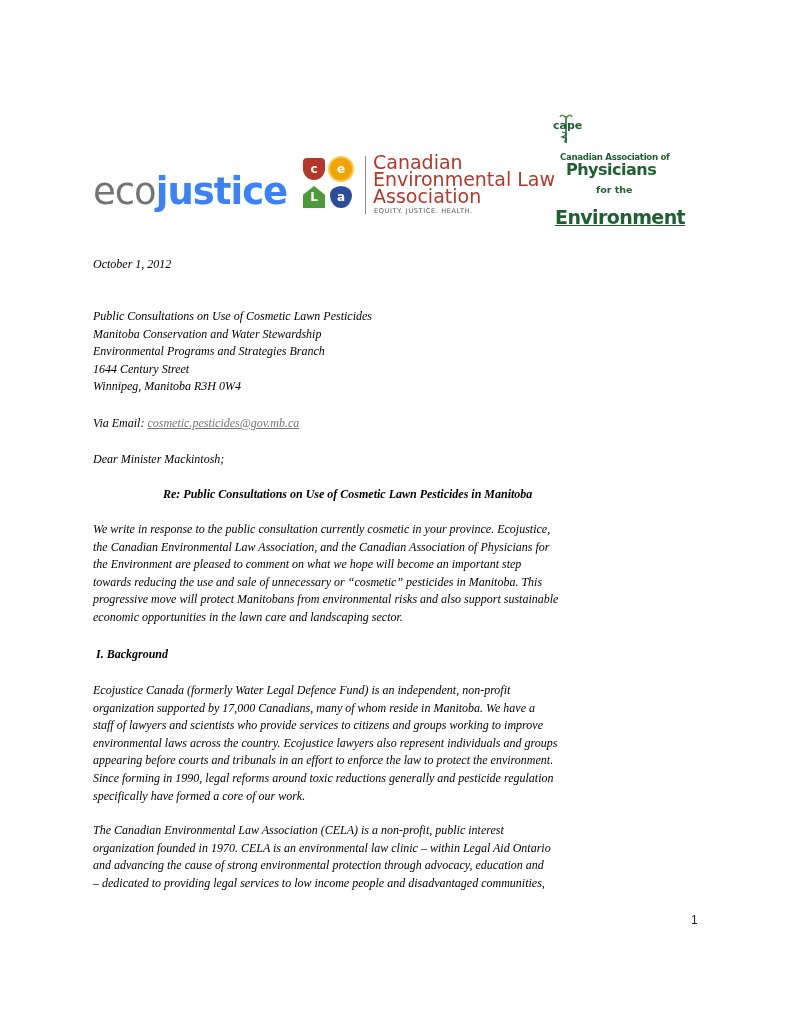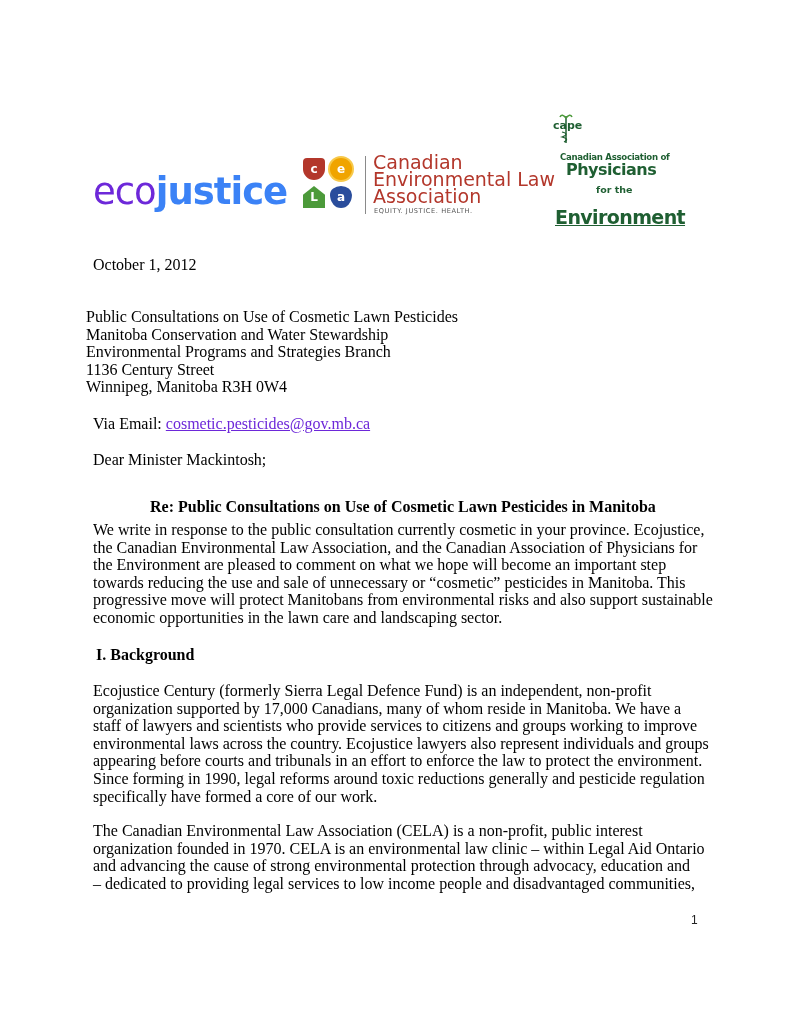--- a/index.html
+++ b/index.html
@@ -1,41 +1,41 @@
 <!DOCTYPE html>
 <html><head>
 <meta charset="utf-8">
 <style>
   html, body { margin: 0; padding: 0; background: #ffffff; }
   body { width: 791px; height: 1024px; position: relative; overflow: hidden; }
   .page { position: absolute; left: 0; top: 0; width: 791px; height: 1024px; background: #fff; }
   .serif { font-family: "Liberation Serif", "DejaVu Serif", serif; color: #000; }
-  .txt { font-size: 16px; line-height: 17.6px; }
+  .txt { font-size: 12px; line-height: 17.6px; font-style: italic; }
   .abs { position: absolute; }
 
   
   .eco-logo { position: absolute; left: 93px; top: 170px; height: 50px; font-family: "DejaVu Sans", sans-serif; font-size: 37px; font-weight: bold; letter-spacing: -1px; }
-  .eco-logo .eco { color: #6d28d9; font-weight: normal; }
+  .eco-logo .eco { color: #737373; font-weight: normal; }
   .eco-logo .justice { color: #3b82f6; }
 
   .cela-logo { position: absolute; left: 303px; top: 152px; width: 215px; height: 68px; }
   .cela-icons { position: absolute; left: 0; top: 4px; width: 56px; height: 56px; }
   .cela-icon { position: absolute; width: 22px; height: 22px; font-family: "DejaVu Sans", sans-serif; font-weight: bold; font-size: 12px; color: #fff; display: flex; align-items: center; justify-content: center; }
   .cela-bar { position: absolute; left: 62px; top: 4px; width: 1px; height: 58px; background: #8a8a8a; }
   .cela-name { position: absolute; left: 70px; top: 2px; font-family: "DejaVu Sans", sans-serif; font-size: 19px; line-height: 17px; color: #b3372b; white-space: nowrap; }
   .cela-tag { position: absolute; left: 71px; top: 55px; font-family: "DejaVu Sans", sans-serif; font-size: 6.6px; letter-spacing: 0.6px; color: #555; white-space: nowrap; }
 
   .cape-logo { position: absolute; left: 552px; top: 110px; width: 125px; height: 105px; text-align: left; color: #1f5f32; font-family: "DejaVu Sans", sans-serif; font-weight: bold; }
   .cape-mark { position: absolute; left: 0; top: 2px; width: 48px; height: 32px; }
   .cape-l1 { position: absolute; left: 8px; top: 42px; font-size: 8.6px; white-space: nowrap; letter-spacing: -0.3px; }
   .cape-l2 { position: absolute; left: 14px; top: 50px; font-size: 16px; white-space: nowrap; letter-spacing: -0.5px; }
   .cape-l3 { position: absolute; left: 44px; top: 74px; font-size: 9.5px; white-space: nowrap; }
   .cape-l4 { position: absolute; left: 3px; top: 96px; font-size: 19px; white-space: nowrap; letter-spacing: -0.6px; text-decoration: underline; }
 
-  a.email { color: #6d28d9; text-decoration: underline; }
+  a.email { color: #737373; text-decoration: underline; }
   .bold { font-weight: bold; }
   .pagenum { font-family: "Liberation Sans", "DejaVu Sans", sans-serif; font-size: 12px; color: #222; }
 </style>
 </head>
 <body>
 
 <div class="page">
 
   <div class="eco-logo">
     <span class="eco">eco</span><span class="justice">justice</span>
@@ -65,49 +65,49 @@
       <path d="M14 6 Q10 1 8 5 M14 6 Q18 1 20 5" stroke="#4c9a3a" stroke-width="1.6" fill="none"></path>
     </svg>
     <div class="cape-l1">Canadian Association of</div>
     <div class="cape-l2">Physicians</div>
     <div class="cape-l3">for the</div>
     <div class="cape-l4">Environment</div>
   </div>
 
   <div class="abs serif txt" style="left:93px;top:256px;">October 1, 2012</div>
 
-  <div class="abs serif txt" style="left:86px;top:308px;">
+  <div class="abs serif txt" style="left:93px;top:308px;">
     <div>Public Consultations on Use of Cosmetic Lawn Pesticides</div>
     <div>Manitoba Conservation and Water Stewardship</div>
     <div>Environmental Programs and Strategies Branch</div>
-    <div>1136 Century Street</div>
+    <div>1644 Century Street</div>
     <div>Winnipeg, Manitoba  R3H 0W4</div>
   </div>
 
   <div class="abs serif txt" style="left:93px;top:415px;white-space:nowrap;">
     <span>Via Email: </span><a class="email" href="#">cosmetic.pesticides@gov.mb.ca</a>
   </div>
 
   <div class="abs serif txt" style="left:93px;top:451px;">Dear Minister Mackintosh;</div>
 
-  <div class="abs serif txt bold" style="left:150px;top:486px;white-space:nowrap;margin-top:12px;">Re: Public Consultations on Use of Cosmetic Lawn Pesticides in Manitoba</div>
+  <div class="abs serif txt bold" style="left:163px;top:486px;white-space:nowrap;">Re: Public Consultations on Use of Cosmetic Lawn Pesticides in Manitoba</div>
 
   <div class="abs serif txt" style="left:93px;top:521px;white-space:nowrap;">
     <div>We write in response to the public consultation currently cosmetic in your province.  Ecojustice,</div>
     <div>the Canadian Environmental Law Association, and the Canadian Association of Physicians for</div>
     <div>the Environment are pleased to comment on what we hope will become an important step</div>
     <div>towards reducing the use and sale of unnecessary or “cosmetic” pesticides in Manitoba. This</div>
     <div>progressive move will protect Manitobans from environmental risks and also support sustainable</div>
     <div>economic opportunities in the lawn care and landscaping sector.</div>
   </div>
 
   <div class="abs serif txt bold" style="left:96px;top:646px;">I. Background</div>
 
   <div class="abs serif txt" style="left:93px;top:682px;white-space:nowrap;">
-    <div>Ecojustice Century (formerly Sierra Legal Defence Fund) is an independent, non-profit</div>
+    <div>Ecojustice Canada (formerly Water Legal Defence Fund) is an independent, non-profit</div>
     <div>organization supported by 17,000 Canadians, many of whom reside in Manitoba.  We have a</div>
     <div>staff of lawyers and scientists who provide services to citizens and groups working to improve</div>
     <div>environmental laws across the country.  Ecojustice lawyers also represent individuals and groups</div>
     <div>appearing before courts and tribunals in an effort to enforce the law to protect the environment.</div>
     <div>Since forming in 1990, legal reforms around toxic reductions generally and pesticide regulation</div>
     <div>specifically have formed a core of our work.</div>
   </div>
 
   <div class="abs serif txt" style="left:93px;top:822px;white-space:nowrap;">
     <div>The Canadian Environmental Law Association (CELA) is a non-profit, public interest</div>

